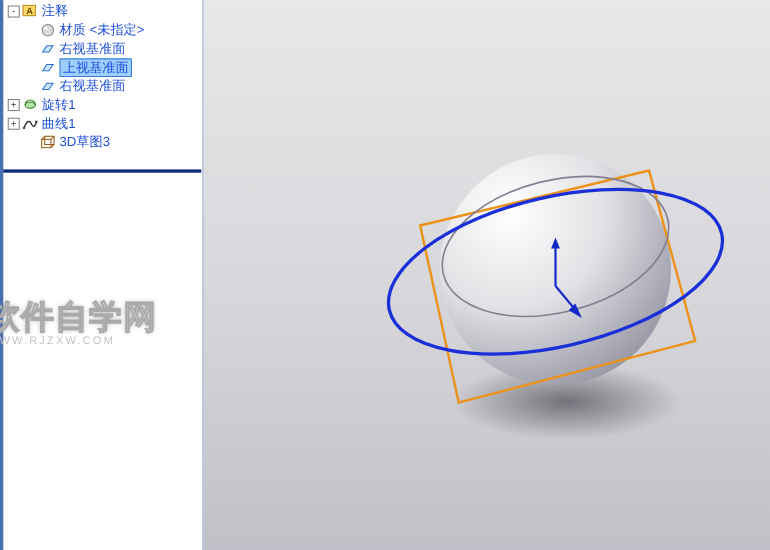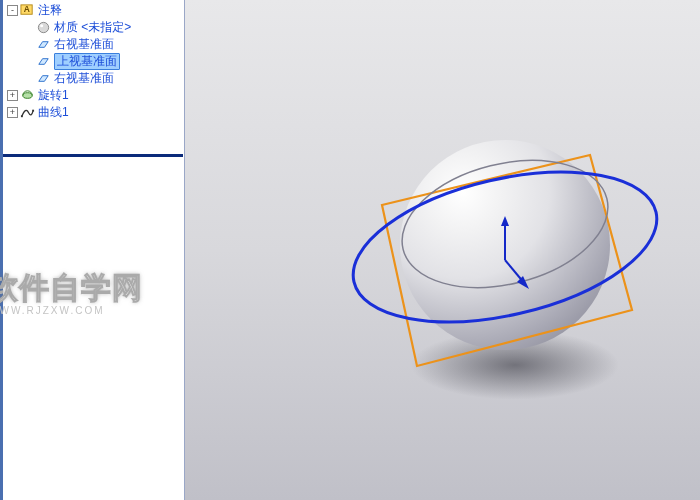--- a/index.html
+++ b/index.html
@@ -199,20 +199,33 @@
         <div class="expander">+</div>
         <span class="icon">
           <svg width="15" height="15" viewBox="0 0 16 16">
             <path d="M2 12 Q6 2 9 8 T14 6" fill="none" stroke="#333" stroke-width="1.4"></path>
             <rect x="1" y="11" width="2" height="2" fill="#333"></rect>
             <rect x="13" y="5" width="2" height="2" fill="#333"></rect>
           </svg>
         </span>
         <span class="label">曲线1</span>
       </div>
+      <div class="tree-item indent1">
+        <div class="expander-spacer"></div>
+        <span class="icon">
+          <svg width="15" height="15" viewBox="0 0 16 16">
+            <rect x="2" y="5" width="9" height="8" fill="none" stroke="#9c5a14"></rect>
+            <rect x="5" y="2" width="9" height="8" fill="none" stroke="#9c5a14"></rect>
+            <line x1="2" y1="5" x2="5" y2="2" stroke="#9c5a14"></line>
+            <line x1="11" y1="5" x2="14" y2="2" stroke="#9c5a14"></line>
+            <line x1="11" y1="13" x2="14" y2="10" stroke="#9c5a14"></line>
+          </svg>
+        </span>
+        <span class="label">3D草图3</span>
+      </div>
     </div>
   <div class="underline-marker"></div>
 </div>
 
 <div class="viewport">
   <div class="shadow"></div>
   <div class="sphere"></div>
   <svg class="overlay-svg" viewBox="0 0 515 500">
 
     <polygon points="197,205 405,155 447,310 232,366" fill="none" stroke="#ec921a" stroke-width="2.2"></polygon>

